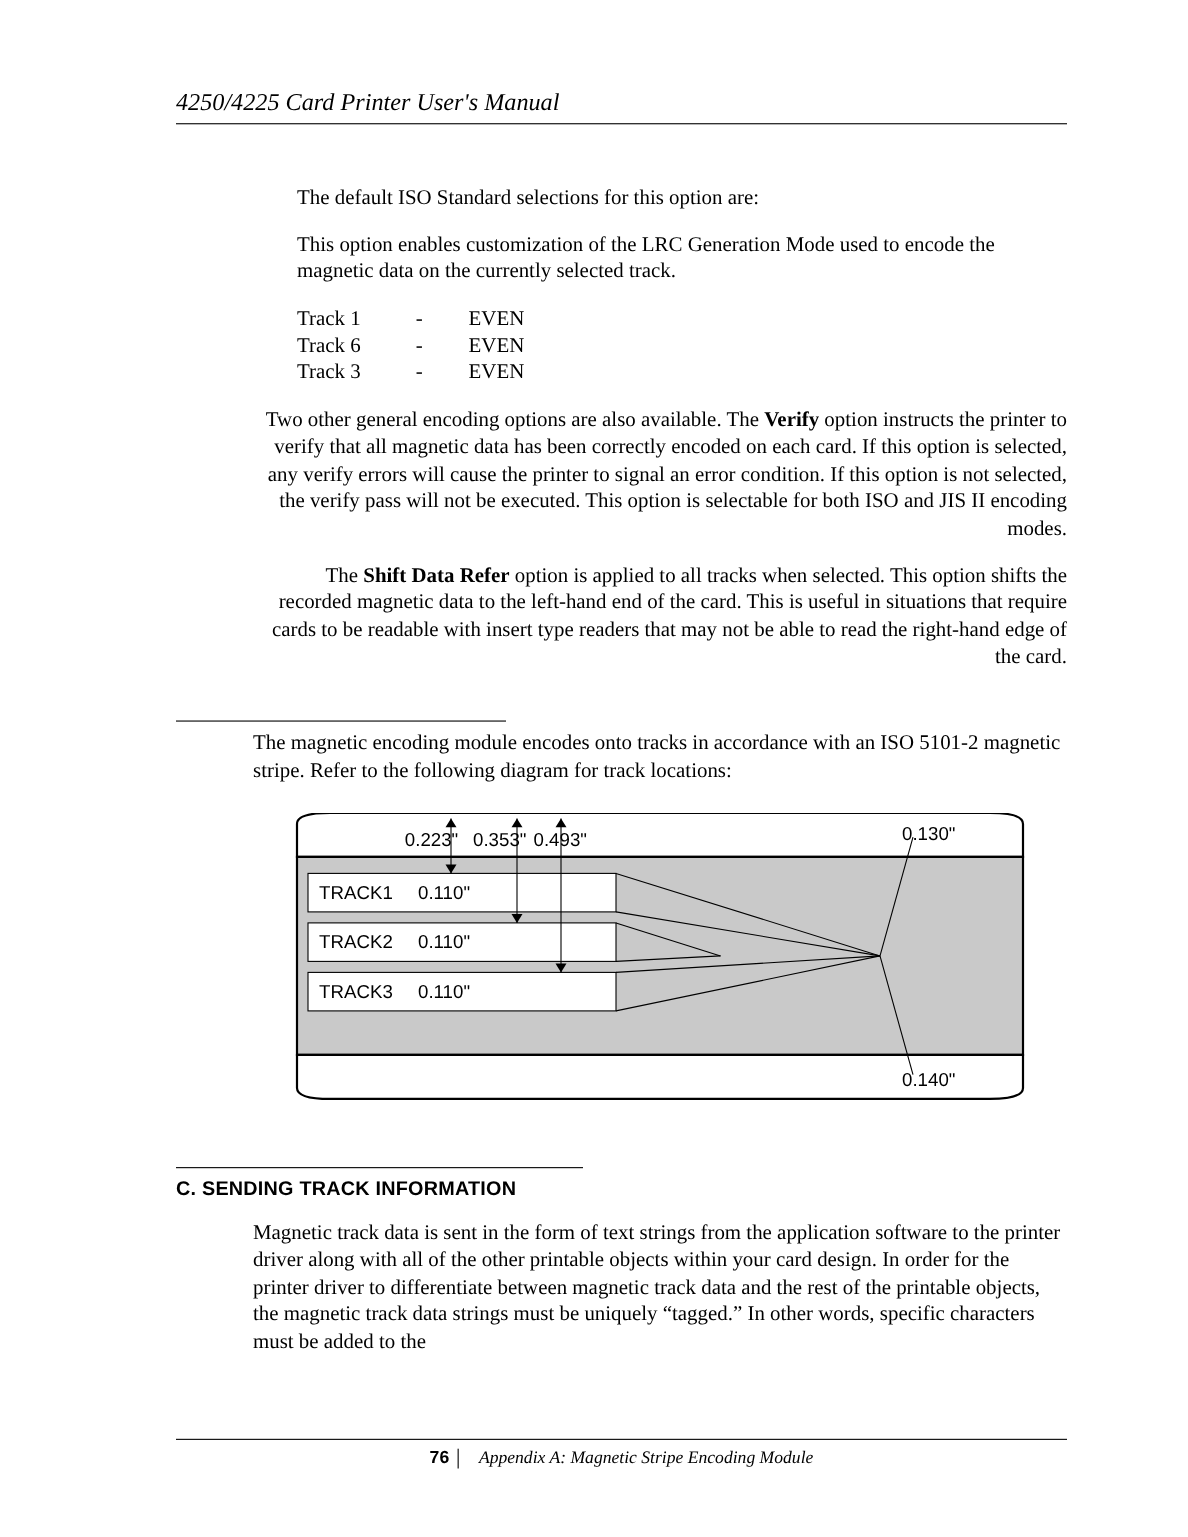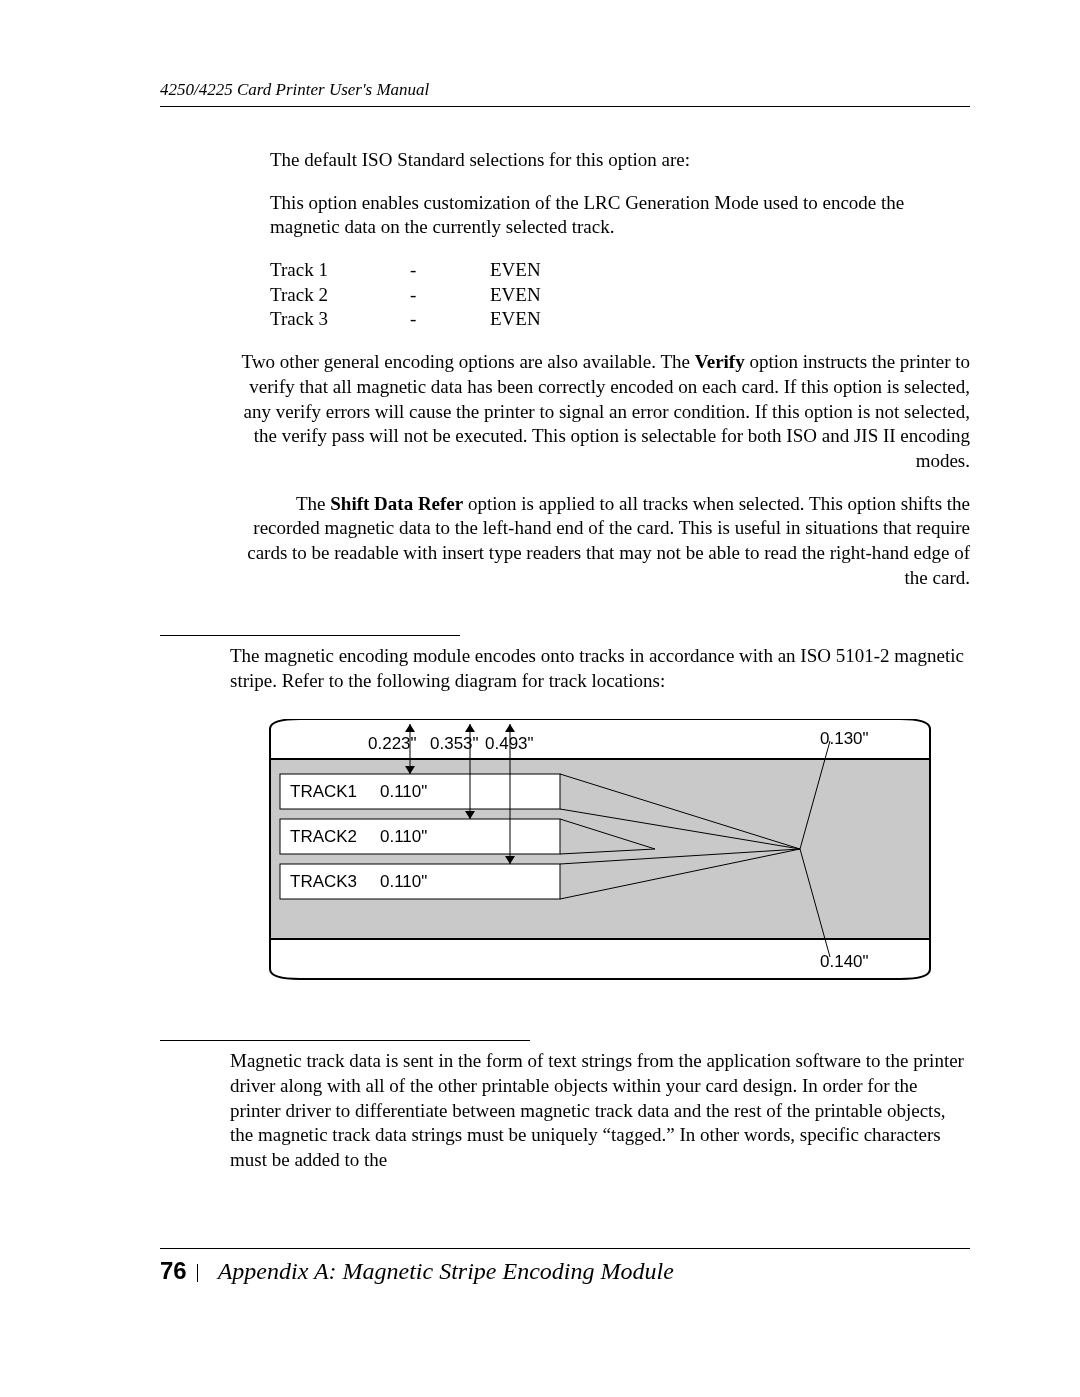--- a/index.html
+++ b/index.html
@@ -10,45 +10,45 @@
     color: #000;
     width: 1080px;
   }
   .page {
     padding: 80px 110px 60px 160px;
     box-sizing: border-box;
     width: 1080px;
   }
   .running-head {
     font-style: italic;
-    font-size: 17px;
+    font-size: 22px;
     border-bottom: 1px solid #000;
     padding-bottom: 6px;
-    margin-bottom: 41px;
+    margin-bottom: 55px;
   }
   .content-block {
     margin-left: 110px;
     font-size: 19px;
     line-height: 1.3;
   }
   .sub-heading {
     font-family: "Helvetica Neue", Helvetica, Arial, sans-serif;
     font-weight: 800;
     font-size: 18px;
     margin-bottom: 4px;
   }
   .para {
     margin-bottom: 18px;
   }
   .track-table {
     margin: 2px 0 18px 0;
   }
   .track-row {
     display: flex;
-    gap: 60px;
+    gap: 28px;
     font-size: 19px;
   }
   .track-row span:nth-child(1){ width: 80px; }
   .track-row span:nth-child(2){ width: 20px; }
   .track-row span:nth-child(3){ width: 80px; }
   .section-rule {
     border: none;
     border-top: 1px solid #000;
     width: 300px;
     margin: 45px 0 8px 0;
@@ -65,21 +65,22 @@
     margin: 25px 0 25px 30px;
   }
   svg text {
     font-family: Helvetica, Arial, sans-serif;
     font-size: 17px;
   }
   .footer {
     margin-top: 75px;
     border-top: 1px solid #000;
     padding-top: 8px;
-    font-size: 24px;
+    font-size: 16px;
+    text-align: center;
   }
   .footer .pg {
     font-family: "Helvetica Neue", Helvetica, Arial, sans-serif;
     font-weight: 800;
   }
   .footer .ft {
     font-style: italic;
     margin-left: 8px;
   }
   .vbar {
@@ -101,21 +102,21 @@
     <div class="para">The default ISO Standard selections for this option are:</div>
     <div class="para">This option enables customization of the LRC Generation Mode used to encode the magnetic data on the currently selected track.</div>
 
     <div class="track-table">
       <div class="track-row">
         <span>Track 1</span>
         <span>-</span>
         <span>EVEN</span>
       </div>
       <div class="track-row">
-        <span>Track 2</span>
+        <span>Track 6</span>
         <span>-</span>
         <span>EVEN</span>
       </div>
       <div class="track-row">
         <span>Track 3</span>
         <span>-</span>
         <span>EVEN</span>
       </div>
     </div>
   </div>
@@ -179,20 +180,21 @@
         <line x1="540" y1="130" x2="570" y2="22" stroke="#000"></line>
         <line x1="540" y1="130" x2="570" y2="238" stroke="#000"></line>
 
         <text x="560" y="25">0.130"</text>
         <text x="560" y="248">0.140"</text>
       </svg>
     </div>
   </div>
 
   <hr class="section-rule" style="width:370px;">
+  <div class="section-heading">C. SENDING TRACK INFORMATION</div>
   <div class="content-block" style="margin-left:70px;">
     <div class="para">Magnetic track data is sent in the form of text strings from the application software to the printer driver along with all of the other printable objects within your card design. In order for the printer driver to differentiate between magnetic track data and the rest of the printable objects, the magnetic track data strings must be uniquely “tagged.” In other words, specific characters must be added to the</div>
   </div>
 
   <div class="footer">
     <span class="pg">76</span>
     <span class="vbar"></span>
     <span class="ft">Appendix A:  Magnetic Stripe Encoding Module</span>
   </div>
 

